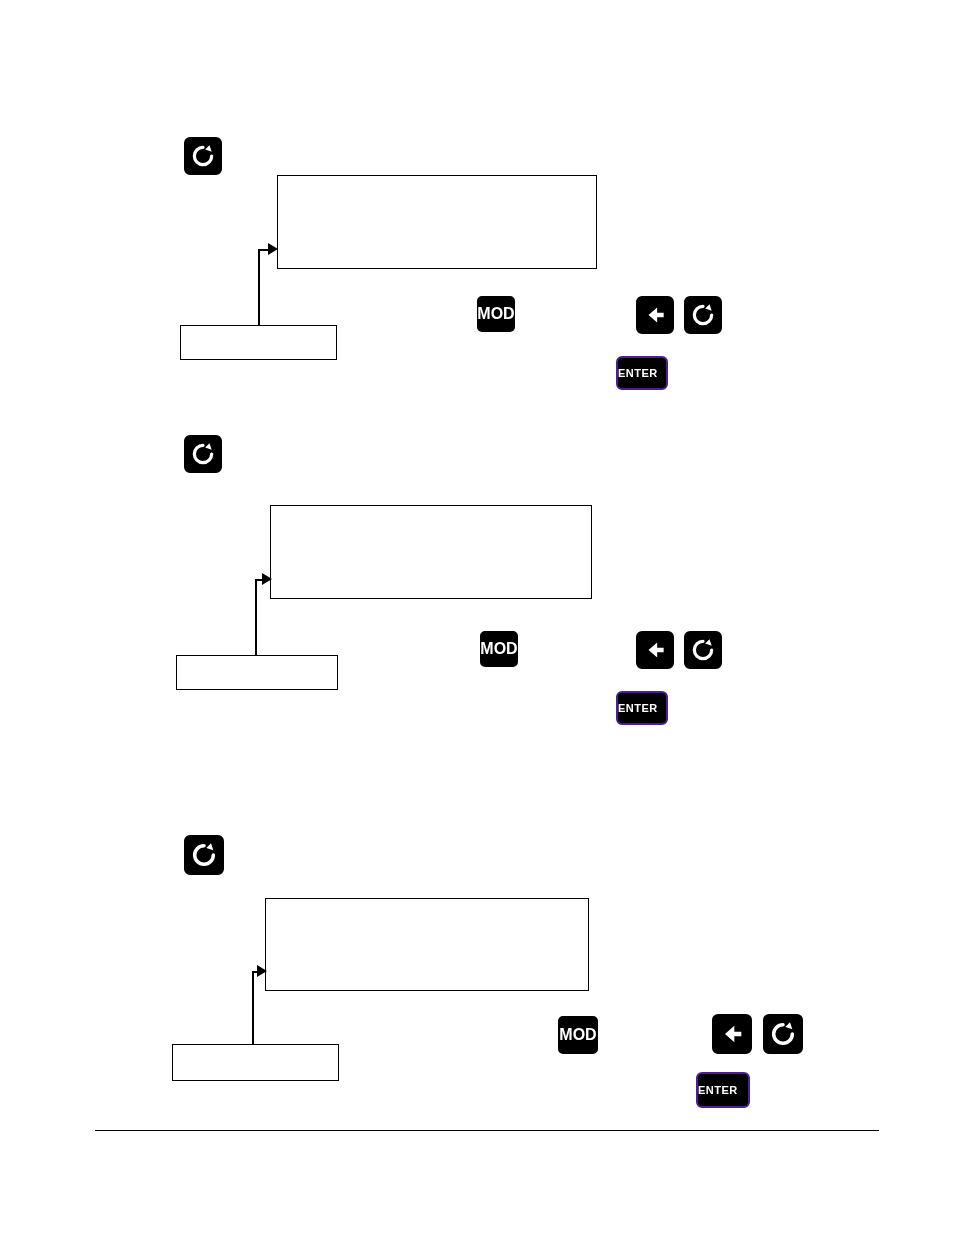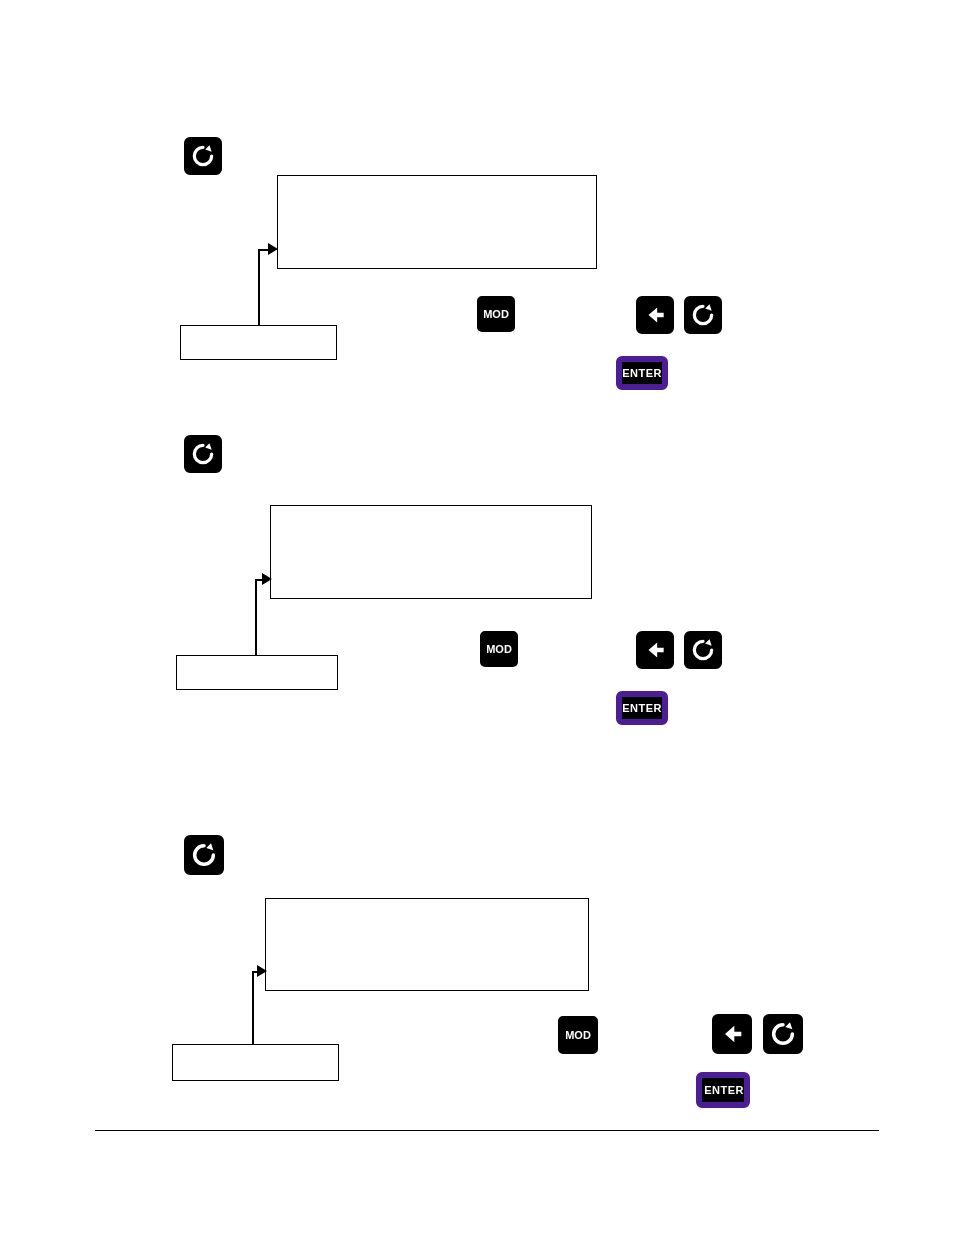--- a/index.html
+++ b/index.html
@@ -35,41 +35,41 @@
   }
   .icon-btn.lg {
     width: 40px;
     height: 40px;
   }
   .icon-btn svg { display: block; }
   .enter-btn {
     position: absolute;
     height: 34px;
     background: #000;
-    border: 6px solid #4c1d95;
+    border: 2px solid #4c1d95;
     border-radius: 6px;
     color: #fff;
     font-weight: bold;
     font-size: 11px;
     display: flex;
     align-items: center;
-    justify-content: flex-end;
+    justify-content: flex-start;
     letter-spacing: 0.5px;
     box-sizing: border-box;
   }
   .mod-btn {
     position: absolute;
     width: 38px;
     height: 36px;
     background: #000;
     border: 2px solid #000;
     border-radius: 5px;
     color: #fff;
     font-weight: bold;
-    font-size: 11px;
+    font-size: 16px;
     display: flex;
     align-items: center;
     justify-content: center;
     box-sizing: border-box;
   }
   .footer-rule {
     position: absolute;
     left: 95px;
     right: 75px;
     border-top: 1px solid #000;

